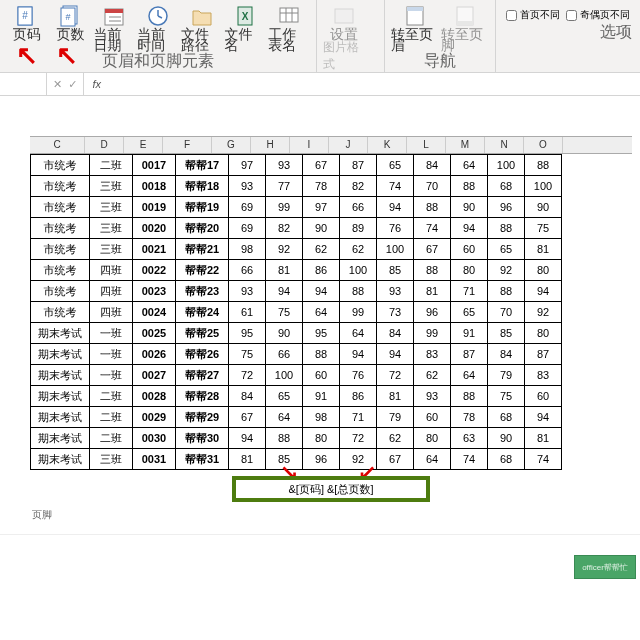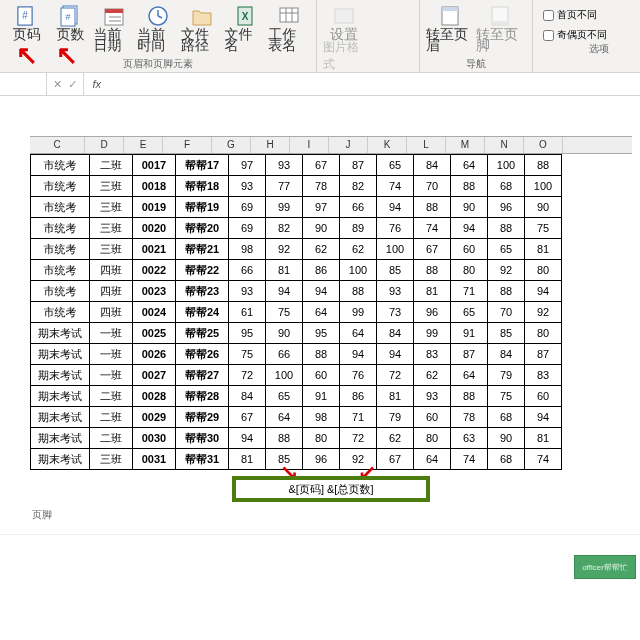--- a/index.html
+++ b/index.html
@@ -4,22 +4,22 @@
 <style>
 body{margin:0;font-family:"Microsoft YaHei",SimSun,sans-serif;font-size:11px;background:#fff;width:640px;overflow:hidden}
 .ribbon{display:flex;background:#f3f2f1;border-bottom:1px solid #d4d4d4;height:72px}
 .rgroup{display:flex;flex-direction:column;border-right:1px solid #d4d4d4;padding:2px 6px 0}
 .rgroup-items{display:flex;gap:2px;flex:1}
 .rbtn{display:flex;flex-direction:column;align-items:center;justify-content:flex-start;width:42px;cursor:pointer;padding-top:2px}
 .rbtn .ico{width:24px;height:24px;display:flex;align-items:center;justify-content:center}
 .rbtn .lbl{font-size:14px;color:#333;text-align:left;line-height:11px;margin-top:1px}
 .rbtn.disabled{opacity:0.5}
 .sublbl{font-size:12px;color:#888;margin-top:-1px}
-.glabel{text-align:center;font-size:10px;color:#666;padding-bottom:1px}
-.chkcol{display:flex;flex-direction:column;gap:6px;padding:6px 4px 0;font-size:10px}
+.glabel{text-align:center;font-size:16px;color:#666;padding-bottom:1px}
+.chkcol{display:flex;flex-direction:row;gap:6px;padding:6px 4px 0;font-size:10px}
 .chkrow{display:flex;align-items:center;gap:3px;white-space:nowrap}
 .chkrow input{margin:0;width:11px;height:11px}
 .arrow{position:absolute;font-size:26px;color:#d00;font-weight:bold;pointer-events:none}
 .fbar{display:flex;align-items:center;border-bottom:1px solid #d4d4d4;height:22px;background:#fff}
 .nb{width:42px;border-right:1px solid #d4d4d4;height:100%;display:flex;align-items:center;padding-left:4px;color:#555}
 .fxbtns{display:flex;gap:6px;padding:0 6px;color:#999;border-right:1px solid #d4d4d4;height:100%;align-items:center}
 .fx{padding:0 8px;font-style:italic;color:#555}
 .sheet{padding:40px 8px 4px 30px;background:#fff}
 .colhdr{display:flex;border-top:1px solid #aaa;border-bottom:1px solid #aaa;height:16px;background:#eee}
 .colhdr div{flex:0 0 38px;text-align:center;font-size:10px;border-right:1px solid #ccc;line-height:16px;color:#333}

